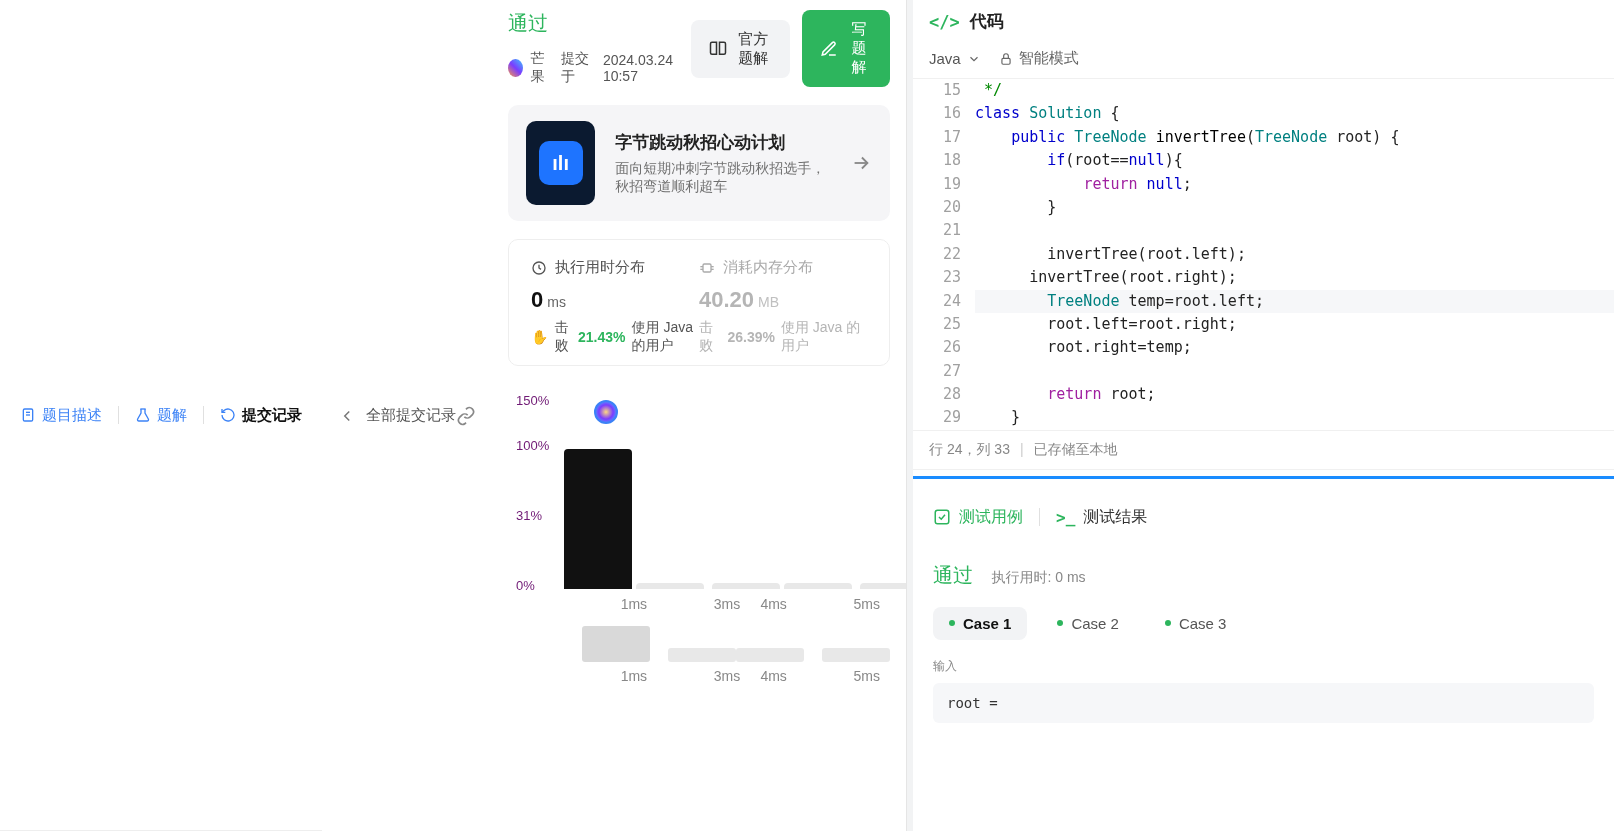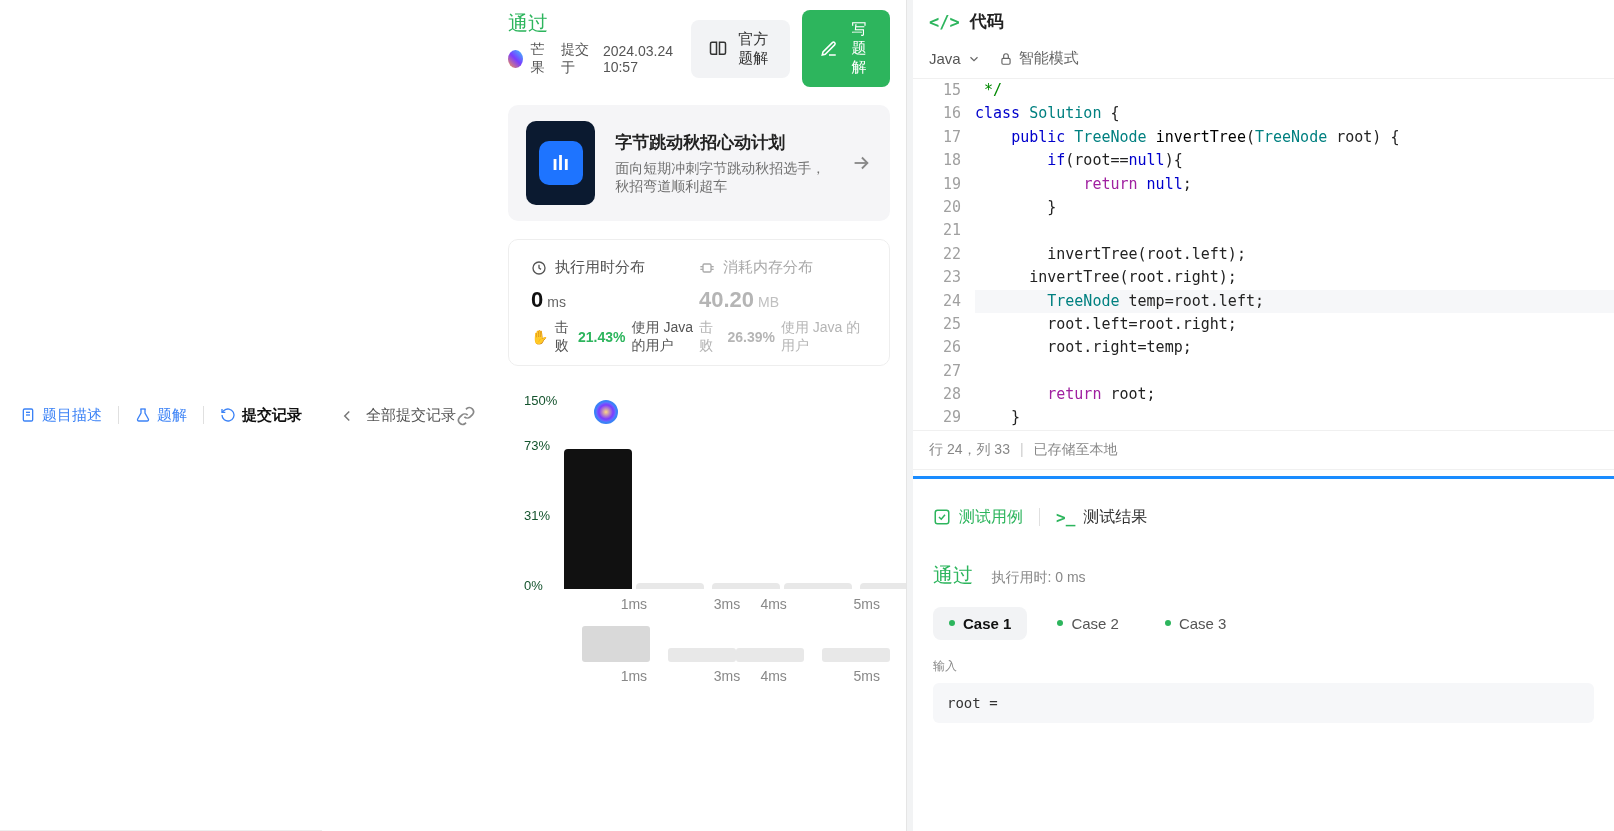--- a/index.html
+++ b/index.html
@@ -19,21 +19,21 @@
   .subhdr { display:flex; align-items:center; padding:12px 16px; font-size:15px; color:#555; }
   .subhdr .back { margin-right:10px; color:#777; }
   .subhdr .link-ic { margin-left:auto; color:#888; }
 
   .scroll-area { flex:1; overflow-y:auto; padding:0 16px 40px 16px; }
   .scroll-area::-webkit-scrollbar { width:10px; }
   .scroll-area::-webkit-scrollbar-thumb { background:#bfbfbf; border-radius:5px; }
 
   .status-row { display:flex; align-items:flex-start; padding:10px 0 18px 0; }
   .status-row .pass { color:#2db55d; font-size:20px; font-weight:500; }
-  .meta { display:flex; align-items:center; gap:8px; margin-top:4px; font-size:14px; color:#555; }
+  .meta { display:flex; align-items:center; gap:8px; margin-top:13px; font-size:14px; color:#555; }
   .avatar { width:18px; height:18px; border-radius:50%; background:linear-gradient(45deg,#ff9a44,#7a3cff,#3cc8ff); display:inline-block; }
   .status-row .actions { margin-left:auto; display:flex; gap:12px; align-items:center; }
   .btn { display:inline-flex; align-items:center; gap:8px; border-radius:8px; padding:10px 18px; font-size:15px; cursor:pointer; border:none; }
   .btn.light { background:#f2f3f5; color:#333; }
   .btn.primary { background:#2db55d; color:#fff; }
 
   .promo { background:#f5f5f7; border-radius:10px; padding:16px 18px; display:flex; align-items:center; gap:20px; }
   .promo .thumb { width:104px; height:84px; border-radius:10px; background:#0b1a30; display:flex; align-items:center; justify-content:center; }
   .promo .thumb .inner { width:44px; height:44px; border-radius:10px; background:#1e74ff; display:flex; align-items:center; justify-content:center; color:#fff; font-weight:700; font-size:20px; }
   .promo .txt h3 { margin:0 0 6px 0; font-size:17px; font-weight:600; color:#222; }
@@ -51,21 +51,21 @@
   .stat.dim .big { color:#b5b5b5; }
   .stat.dim .big .unit { color:#c0c0c0; }
   .stat .beat { font-size:14px; margin-top:6px; color:#555; display:flex; align-items:center; gap:6px; }
   .stat.dim .beat { color:#b5b5b5; }
   .beat .pct { color:#2db55d; font-weight:600; }
   .stat.dim .beat .pct { color:#b5b5b5; }
   .clap { color:#2db55d; }
 
   .chart-wrap { margin-top:14px; position:relative; }
   .chart-data-tab { height:270px; position:relative; padding-left:56px; }
-  .ylab { position:absolute; left:16px; font-size:13px; color:#14532d; transform:translateY(-50%); }
+  .ylab { position:absolute; left:8px; font-size:13px; color:#701a75; transform:translateY(-50%); }
   .bars { display:flex; align-items:flex-end; height:210px; gap:4px; border-bottom:1px solid transparent; position:relative; }
   .bar-slot { width:92px; display:flex; flex-direction:column; align-items:center; }
   .bar { width:68px; background:#111; border-radius:4px 4px 0 0; }
   .bar.tiny { height:6px; background:#e8e8e8; }
   .xlab-row { display:flex; margin-top:6px; }
   .xlab { width:92px; text-align:center; color:#888; font-size:14px; }
   .marker { position:absolute; width:24px;height:24px;border-radius:50%;border:2px solid #3b82f6;background:radial-gradient(circle,#ffd980,#7a3cff,#3cc8ff); box-shadow:0 0 0 2px #fff; }
   .sec-bars { display:flex; margin-top:10px; padding-left:0; }
   .sec-bar { width:92px; display:flex; justify-content:center; }
   .sec-bar .b { width:68px; height:14px; background:#e8e8e8; border-radius:3px; }
@@ -252,21 +252,21 @@
               <span class="pct">26.39%</span>
               <span>使用 Java 的用户</span>
             </div>
           </div>
         </div>
       </div>
 
       <div class="chart-wrap">
         <div class="chart-data-tab" id="chart">
             <span class="ylab" style="top: 20px;">150%</span>
-            <span class="ylab" style="top: 65px;">73%</span>
+            <span class="ylab" style="top: 65px;">100%</span>
             <span class="ylab" style="top: 135px;">31%</span>
             <span class="ylab" style="top: 205px;">0%</span>
             <div class="bars" style="position: relative;">
               <div class="bar-slot">
                 <div class="bar" style="height: 140px;"></div>
               </div>
               <div class="bar-slot">
                 <div class="bar tiny"></div>
               </div>
               <div class="bar-slot">

